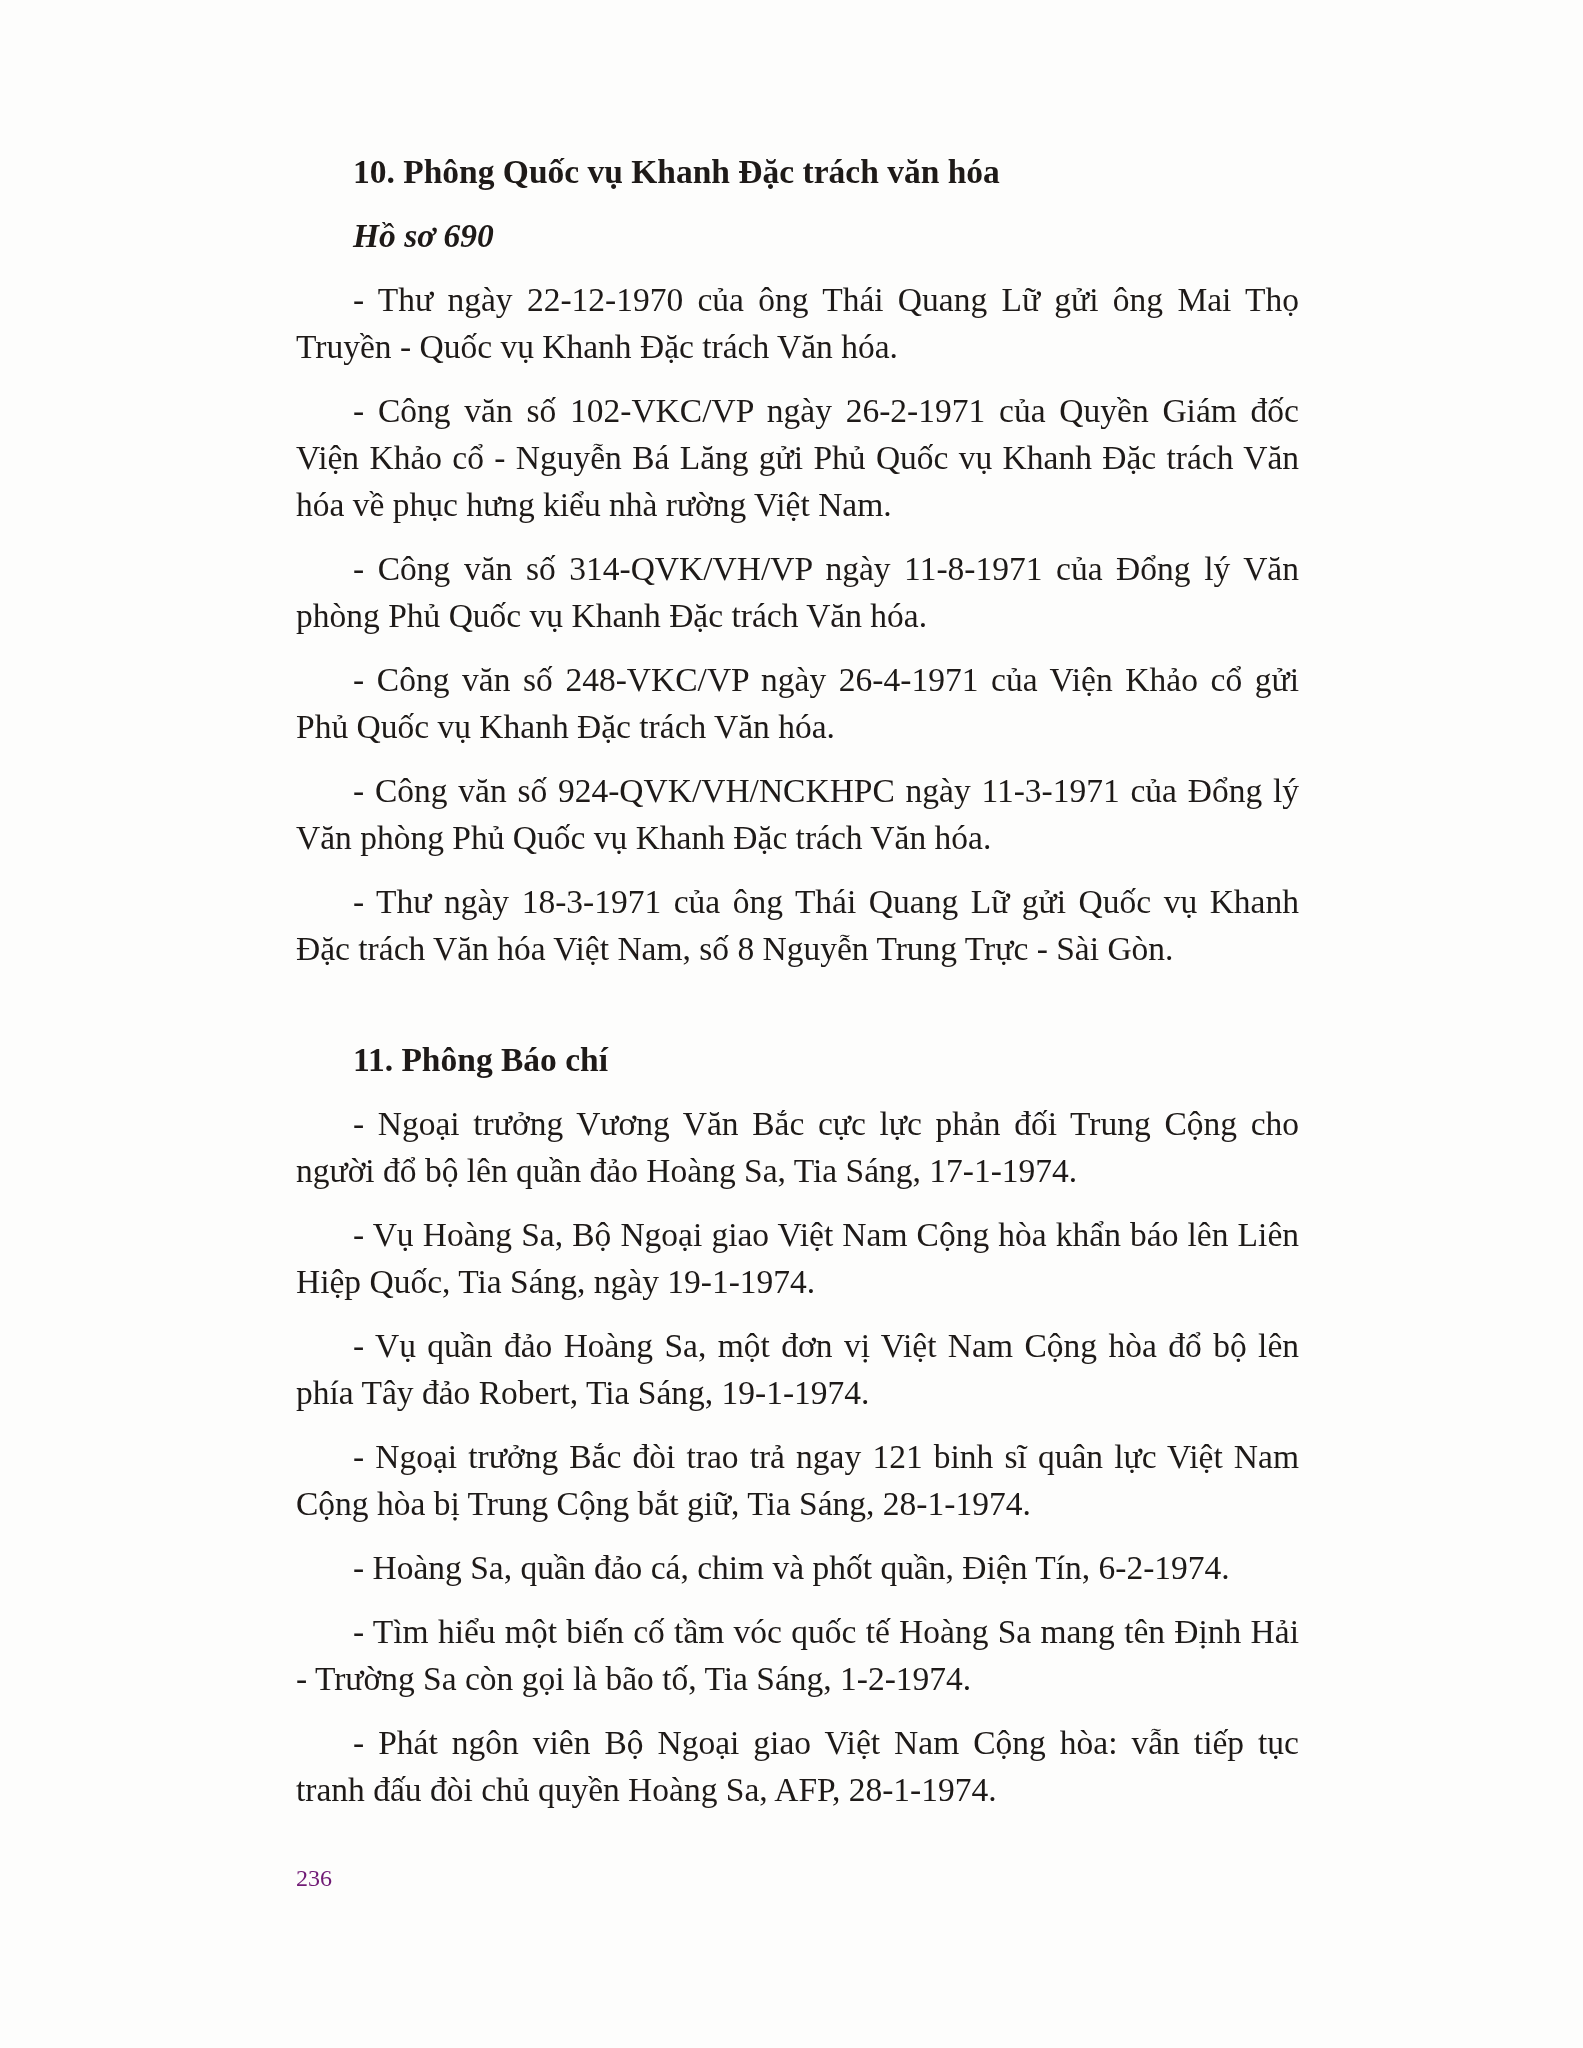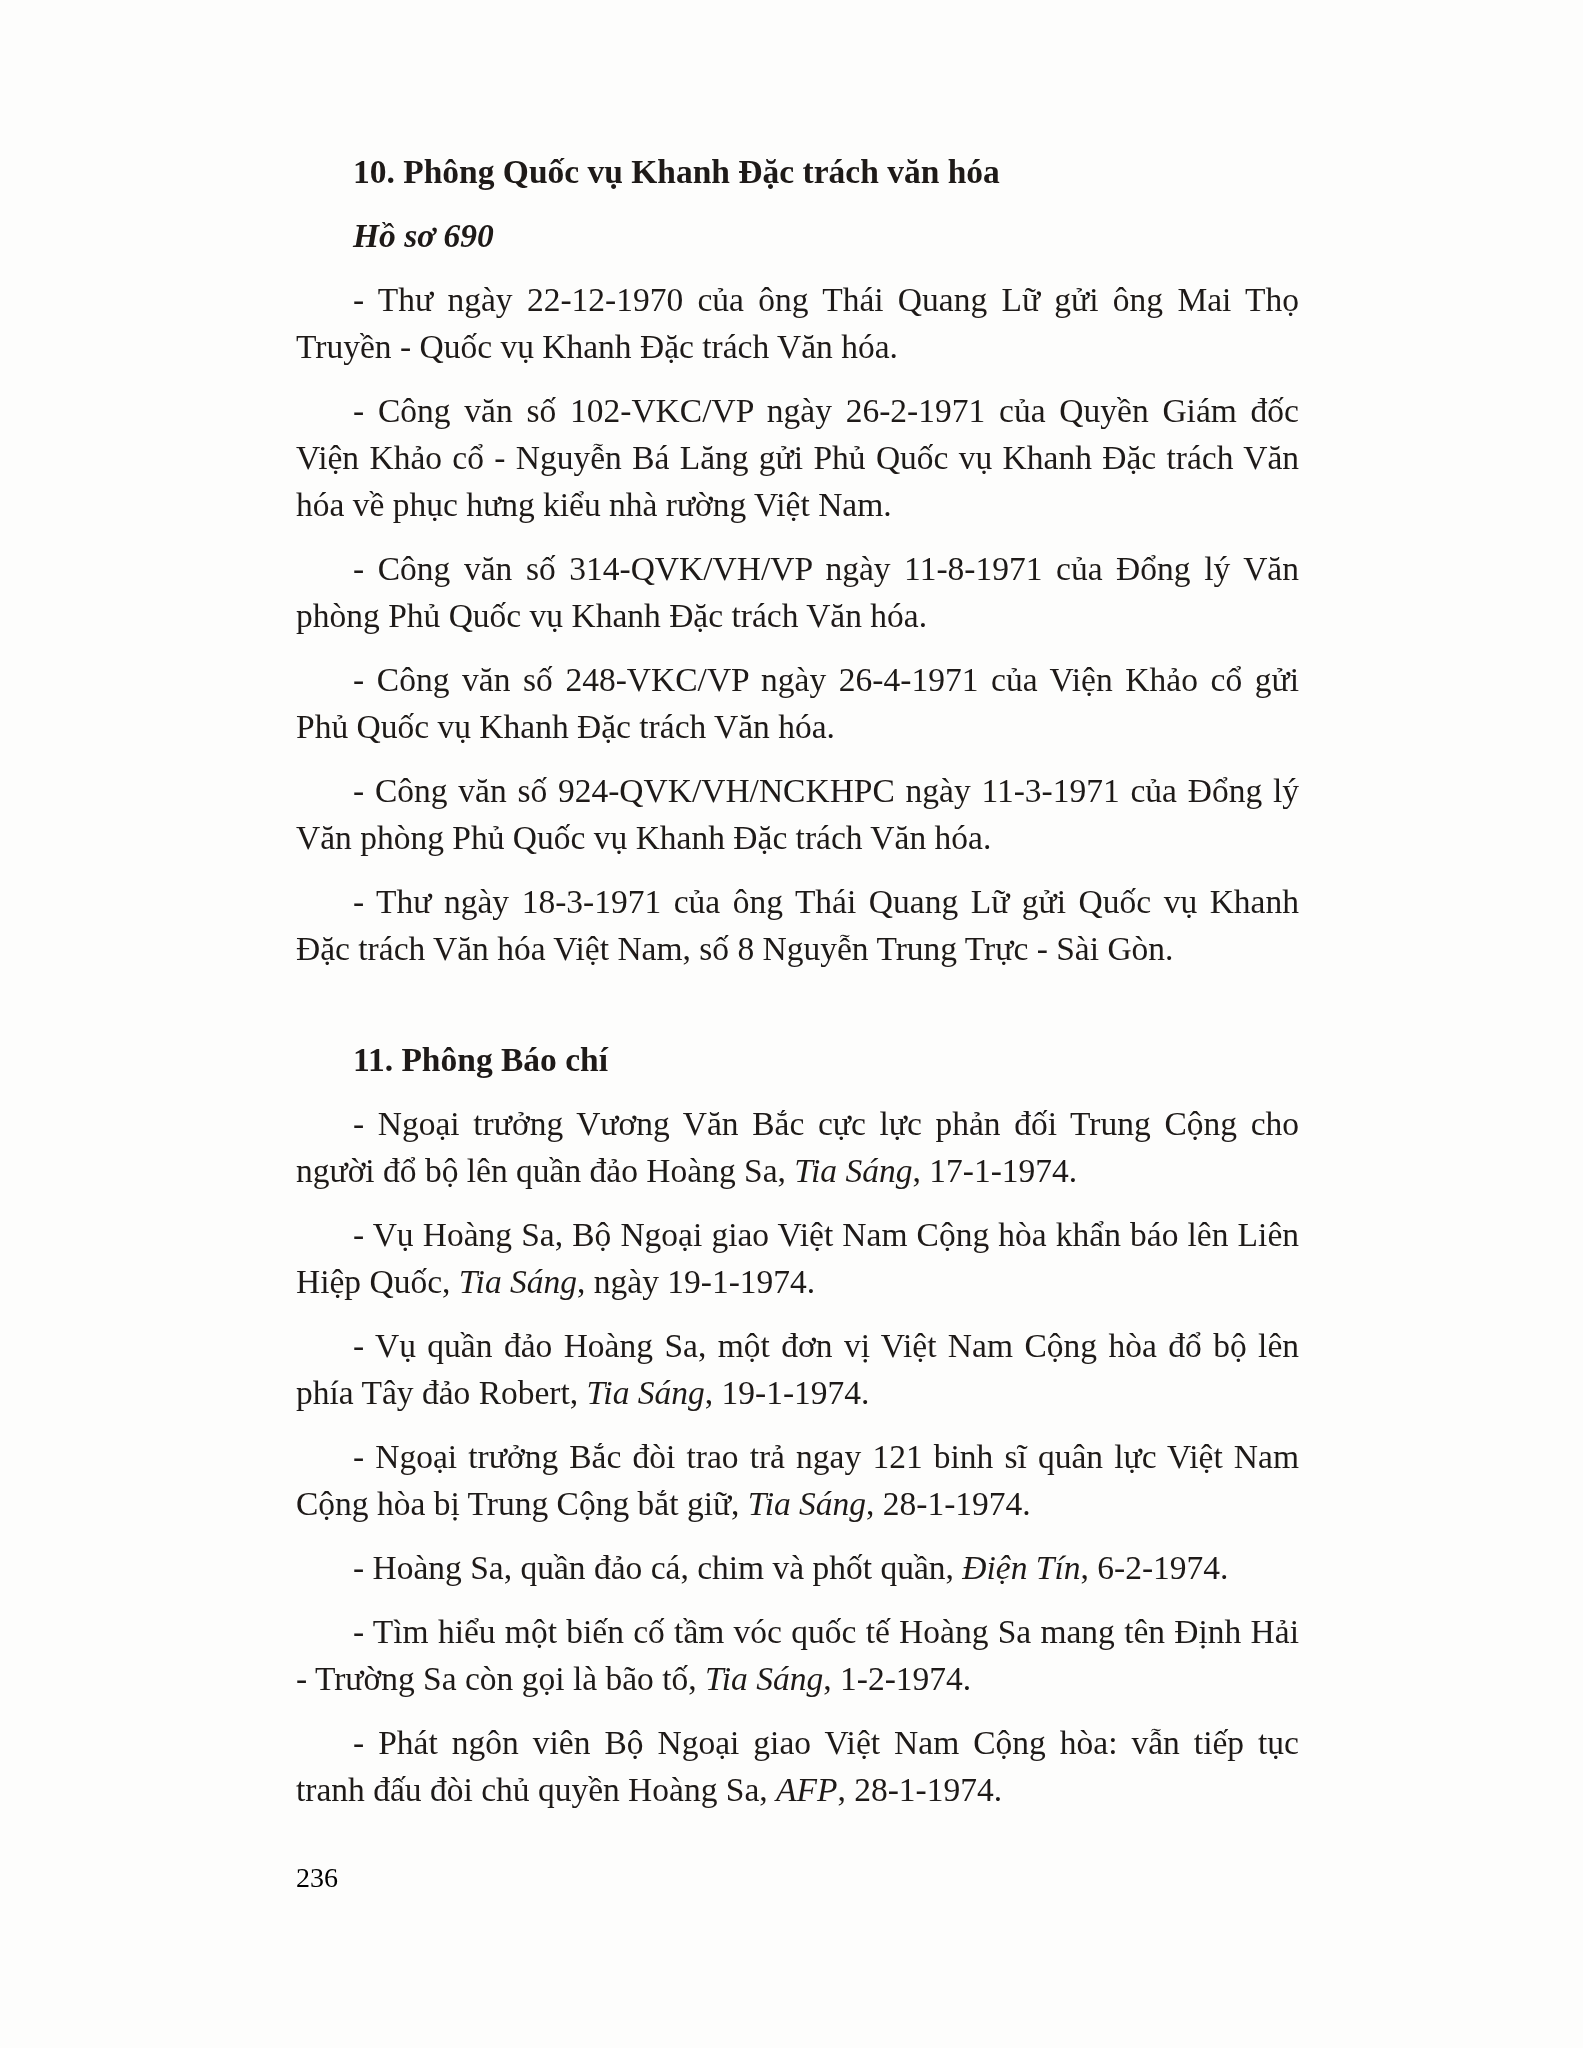--- a/index.html
+++ b/index.html
@@ -38,28 +38,28 @@
     margin: 0 0 17px 0;
     text-align: left;
   }
   .para {
     margin: 0 0 17px 0;
     text-indent: 57px;
   }
   .section-gap {
     margin-top: 64px;
   }
-  .it { font-style: italic; }
+  .it { }
   .pagenum {
     position: absolute;
     left: 296px;
     top: 1858px;
-    font-size: 28px;
+    font-size: 24px;
     line-height: 40px;
-    color: #000000;
+    color: #701a75;
   }
 </style>
 </head>
 <body>
 
 <div class="page">
   <main class="content">
 
     <section>
       <p class="heading">10. Phông Quốc vụ Khanh Đặc trách văn hóa</p>

